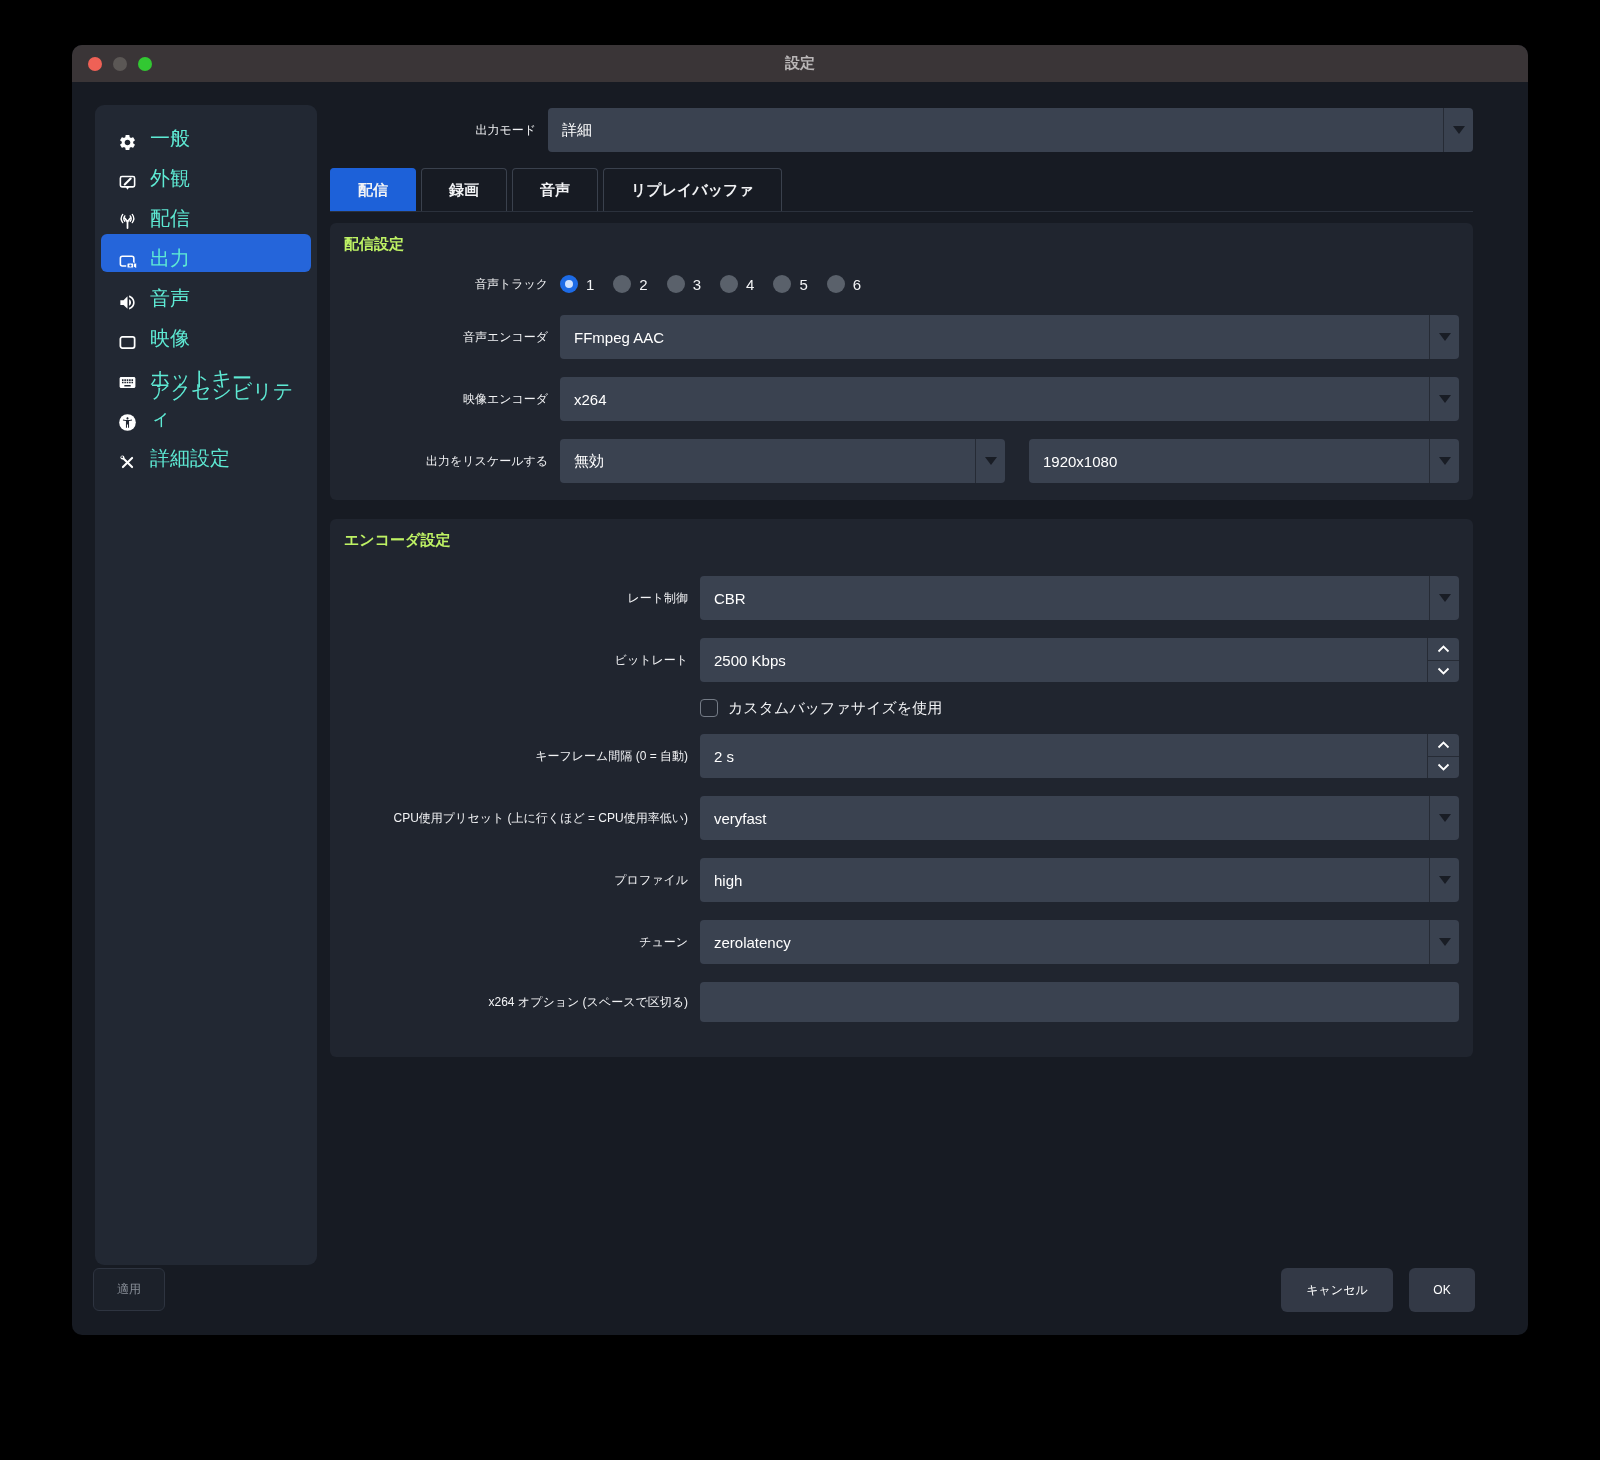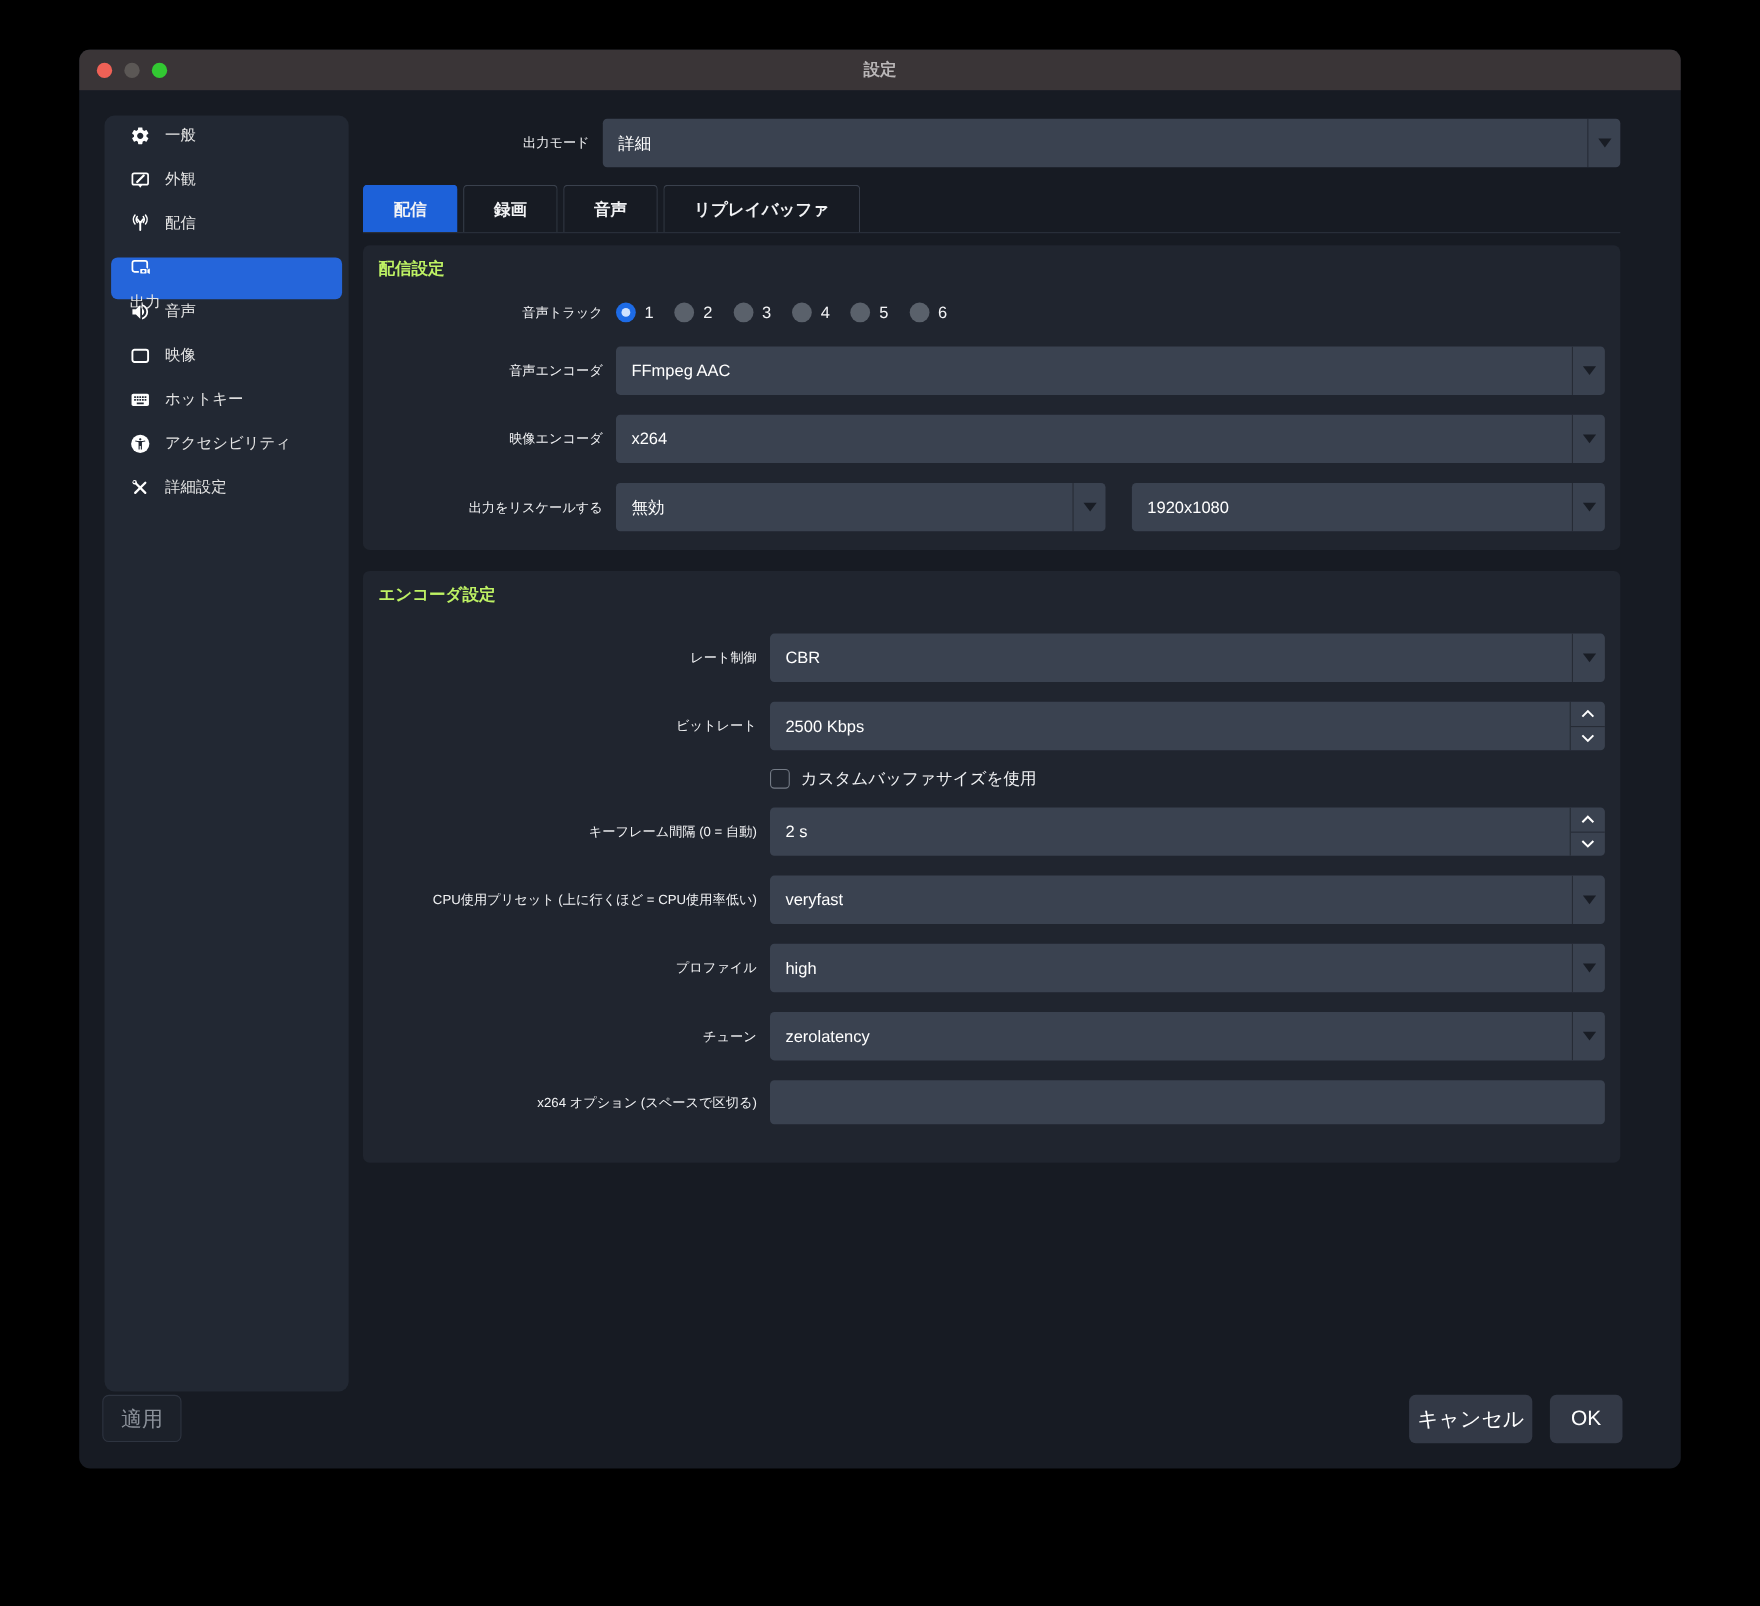--- a/index.html
+++ b/index.html
@@ -8,23 +8,23 @@
             background:#171b23; border-radius:10px; overflow:hidden; }
   
   .titlebar { position:absolute; top:0; left:0; right:0; height:37px; background:#3a3537;
               display:flex; align-items:center; justify-content:center; }
   .lights { position:absolute; left:16px; top:12px; display:flex; gap:11px; }
   .light { width:14px; height:14px; border-radius:50%; }
   .title { color:#b9b6b7; font-size:15px; font-weight:bold; }
   
   .sidebar { position:absolute; left:23px; top:60px; width:222px; height:1160px;
              background:#222833; border-radius:9px; padding-top:7px; }
-  .item { height:38px; margin:2px 6px; display:flex; align-items:flex-start; padding-left:17px;
-          gap:13px; border-radius:6px; color:#e5e5e5; font-size:14px; }
-  .item.selected { background:#2565da;flex-direction:column; }
+  .item { height:38px; margin:2px 6px; display:flex; align-items:flex-end; padding-left:17px;
+          gap:13px; border-radius:6px; color:#5eead4; font-size:20px; }
+  .item.selected { background:#2565da; }
   .item svg { flex:0 0 19px; }
   
   .frow { display:flex; align-items:center; }
   .lbl { text-align:right; padding-right:12px; font-size:12px; color:#f2f3f5; white-space:nowrap; }
   .combo, .spinbox, .txt { position:relative; height:44px; background:#3a4250; border-radius:4px;
           display:flex; align-items:center; overflow:hidden; }
   .combo .val, .spinbox input, .txt input { padding-left:14px; font-size:15px; color:#fff; }
   .spinbox input, .txt input { background:transparent; border:none; outline:none; width:100%; height:100%; }
   .arrowzone { position:absolute; right:0; top:0; bottom:0; width:30px; border-left:1px solid #262b35;
                display:flex; align-items:center; justify-content:center; }
@@ -47,21 +47,21 @@
   .gtitle { font-size:15px; font-weight:bold; color:#bef264; }
   
   .radio { width:18px; height:18px; border-radius:50%; background:#5a616b; display:inline-flex;
            align-items:center; justify-content:center; }
   .radio.sel { background:#1d6be6; }
   .radio .dot { width:8px; height:8px; border-radius:50%; background:#cfe2ff; }
   .rlabel { color:#f2f3f5; font-size:15px; margin-left:8px; }
   .checkbox { width:18px; height:18px; border:1.5px solid #747b86; border-radius:4px; background:transparent; }
   .cblabel { color:#f2f3f5; font-size:15px; margin-left:10px; }
   
-  .btn { position:absolute; border:none; border-radius:6px; font-size:19px;
+  .btn { position:absolute; border:none; border-radius:6px; font-size:12px;
          font-family:"Liberation Sans",sans-serif; }
   #apply  { left:21px;  top:1223px; width:72px;  height:43px; background:#1c212a;
             border:1px solid #2e3440; color:#8c929b; }
   #cancel { left:1209px; top:1223px; width:112px; height:44px; background:#333946; color:#fff; }
   #ok     { left:1337px; top:1223px; width:66px;  height:44px; background:#333946; color:#fff; }
 </style>
 </head>
 <body>
 
 <div id="window">

